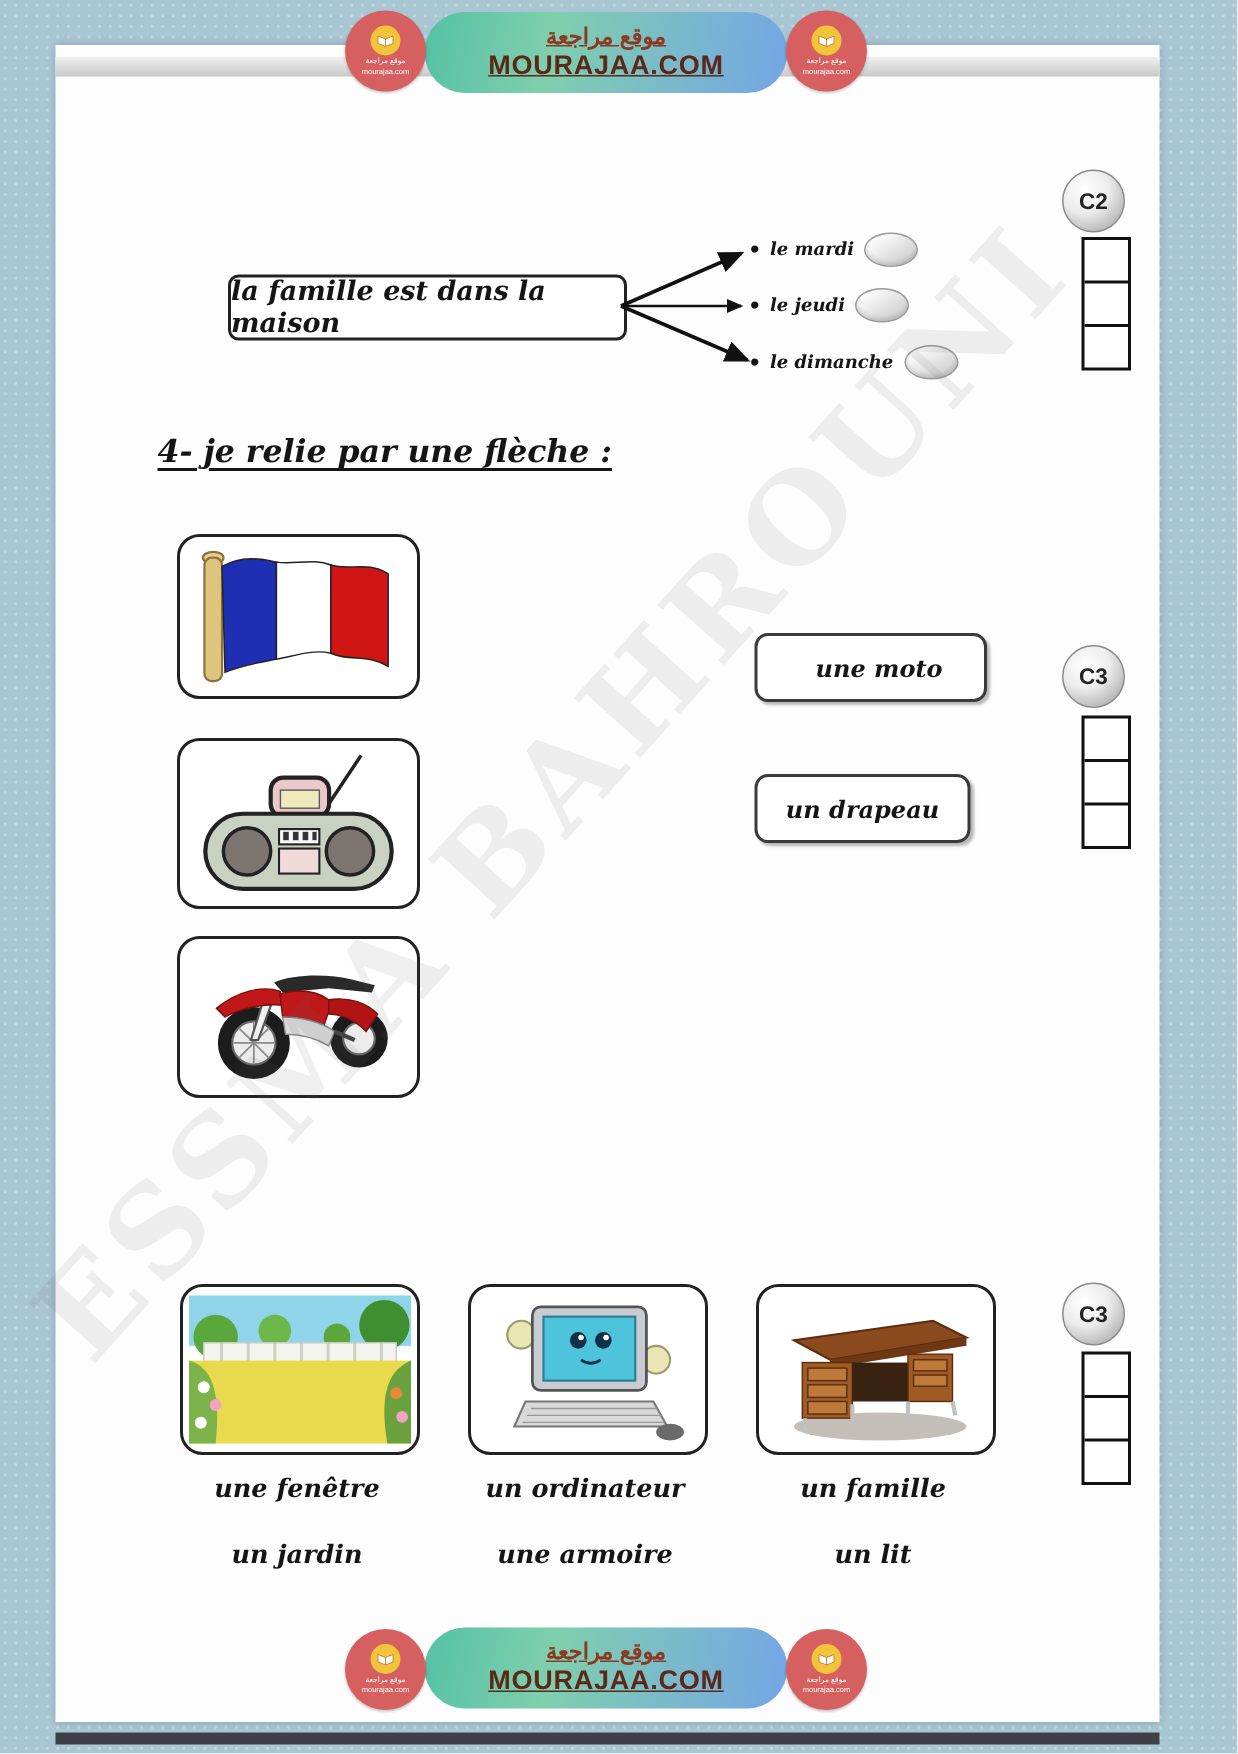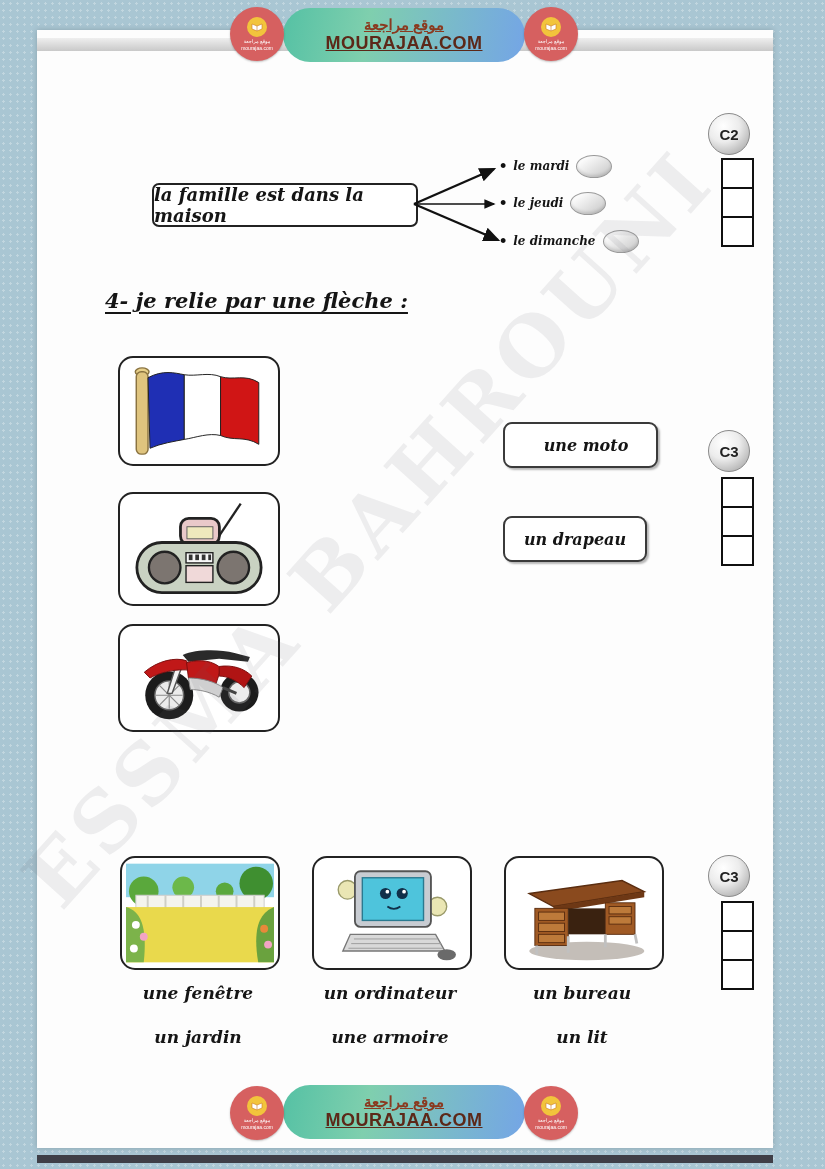--- a/index.html
+++ b/index.html
@@ -257,21 +257,21 @@
           <line x1="24" y1="90" x2="24" y2="100"></line>
           <line x1="58" y1="80" x2="58" y2="98"></line>
           <line x1="98" y1="78" x2="98" y2="92"></line>
           <line x1="130" y1="78" x2="132" y2="88"></line>
         </g>
     </svg>
   </div>
 
   <div class="word-label cursive" style="left:120px;top:983px;">une fenêtre</div>
   <div class="word-label cursive" style="left:312px;top:983px;">un ordinateur</div>
-  <div class="word-label cursive" style="left:504px;top:983px;">un bureau</div>
+  <div class="word-label cursive" style="left:504px;top:983px;">un famille</div>
   <div class="word-label cursive" style="left:120px;top:1027px;">un jardin</div>
   <div class="word-label cursive" style="left:312px;top:1027px;">une armoire</div>
   <div class="word-label cursive" style="left:504px;top:1027px;">un lit</div>
 
   <div class="sphere" style="left:708px;top:855px;">C3</div>
   <div class="comp-grid" style="left:721px;top:901px;">
     <div class="comp-cell"></div>
     <div class="comp-cell"></div>
     <div class="comp-cell"></div>
   </div>

